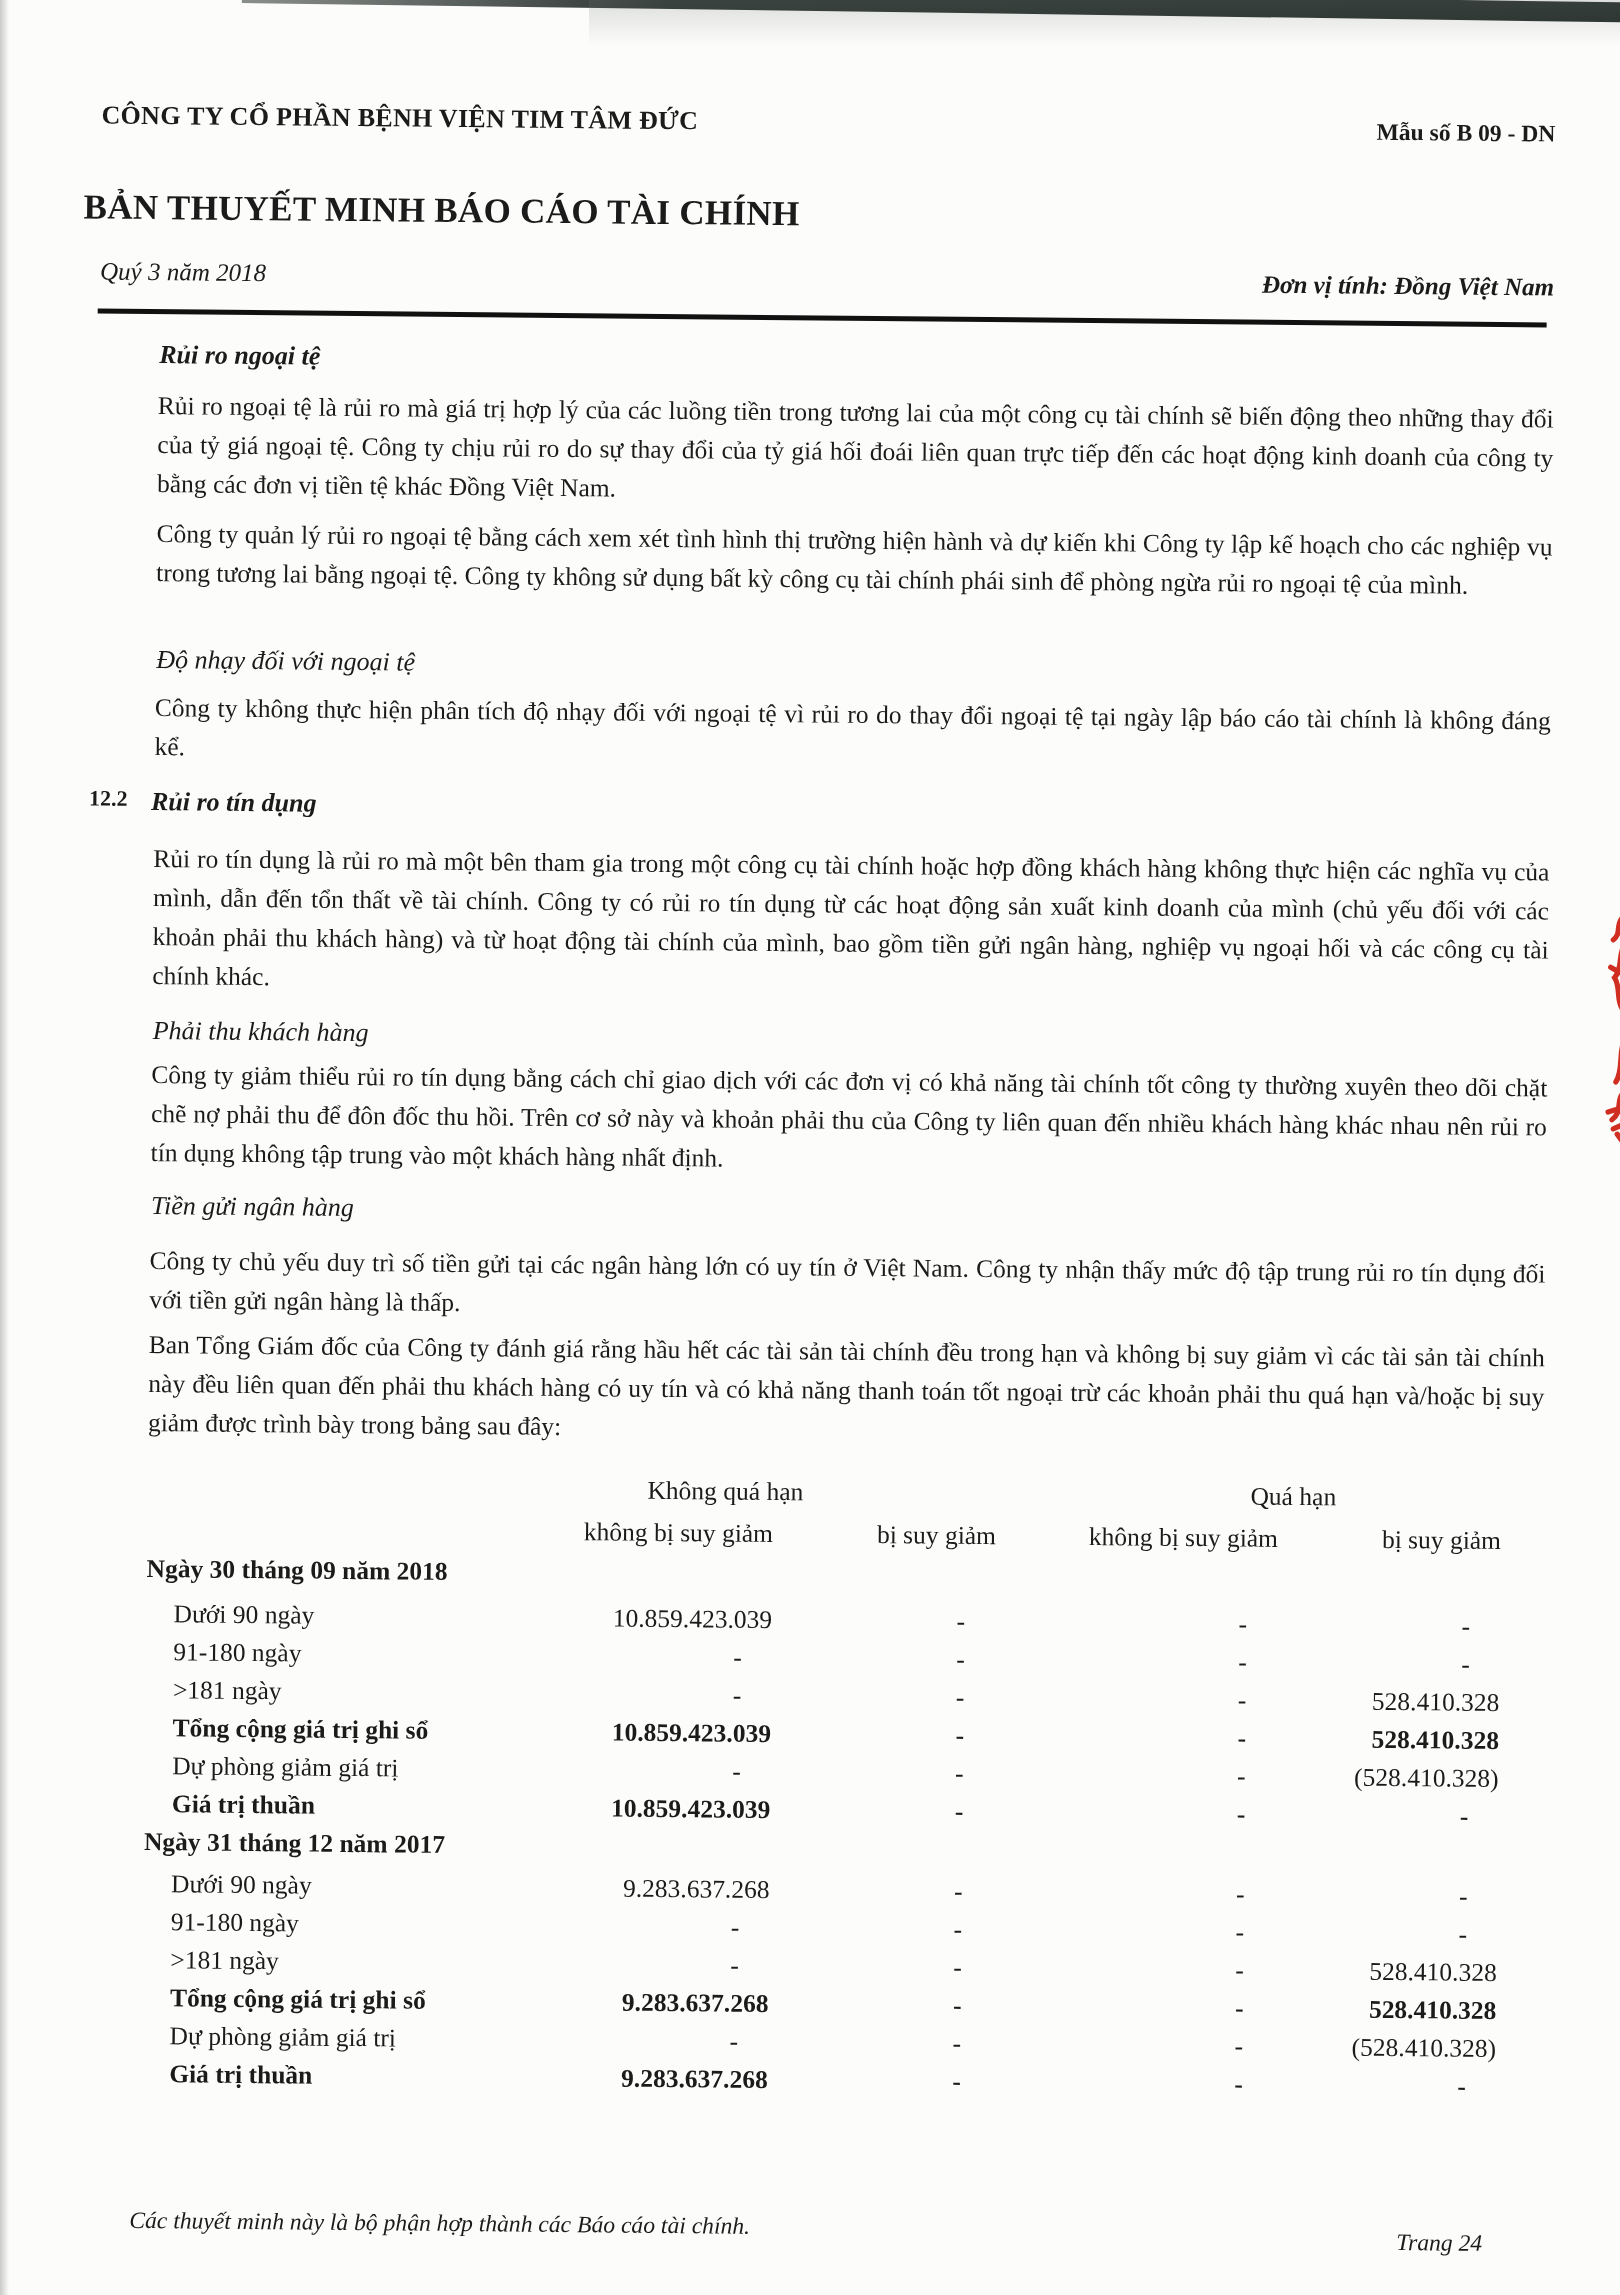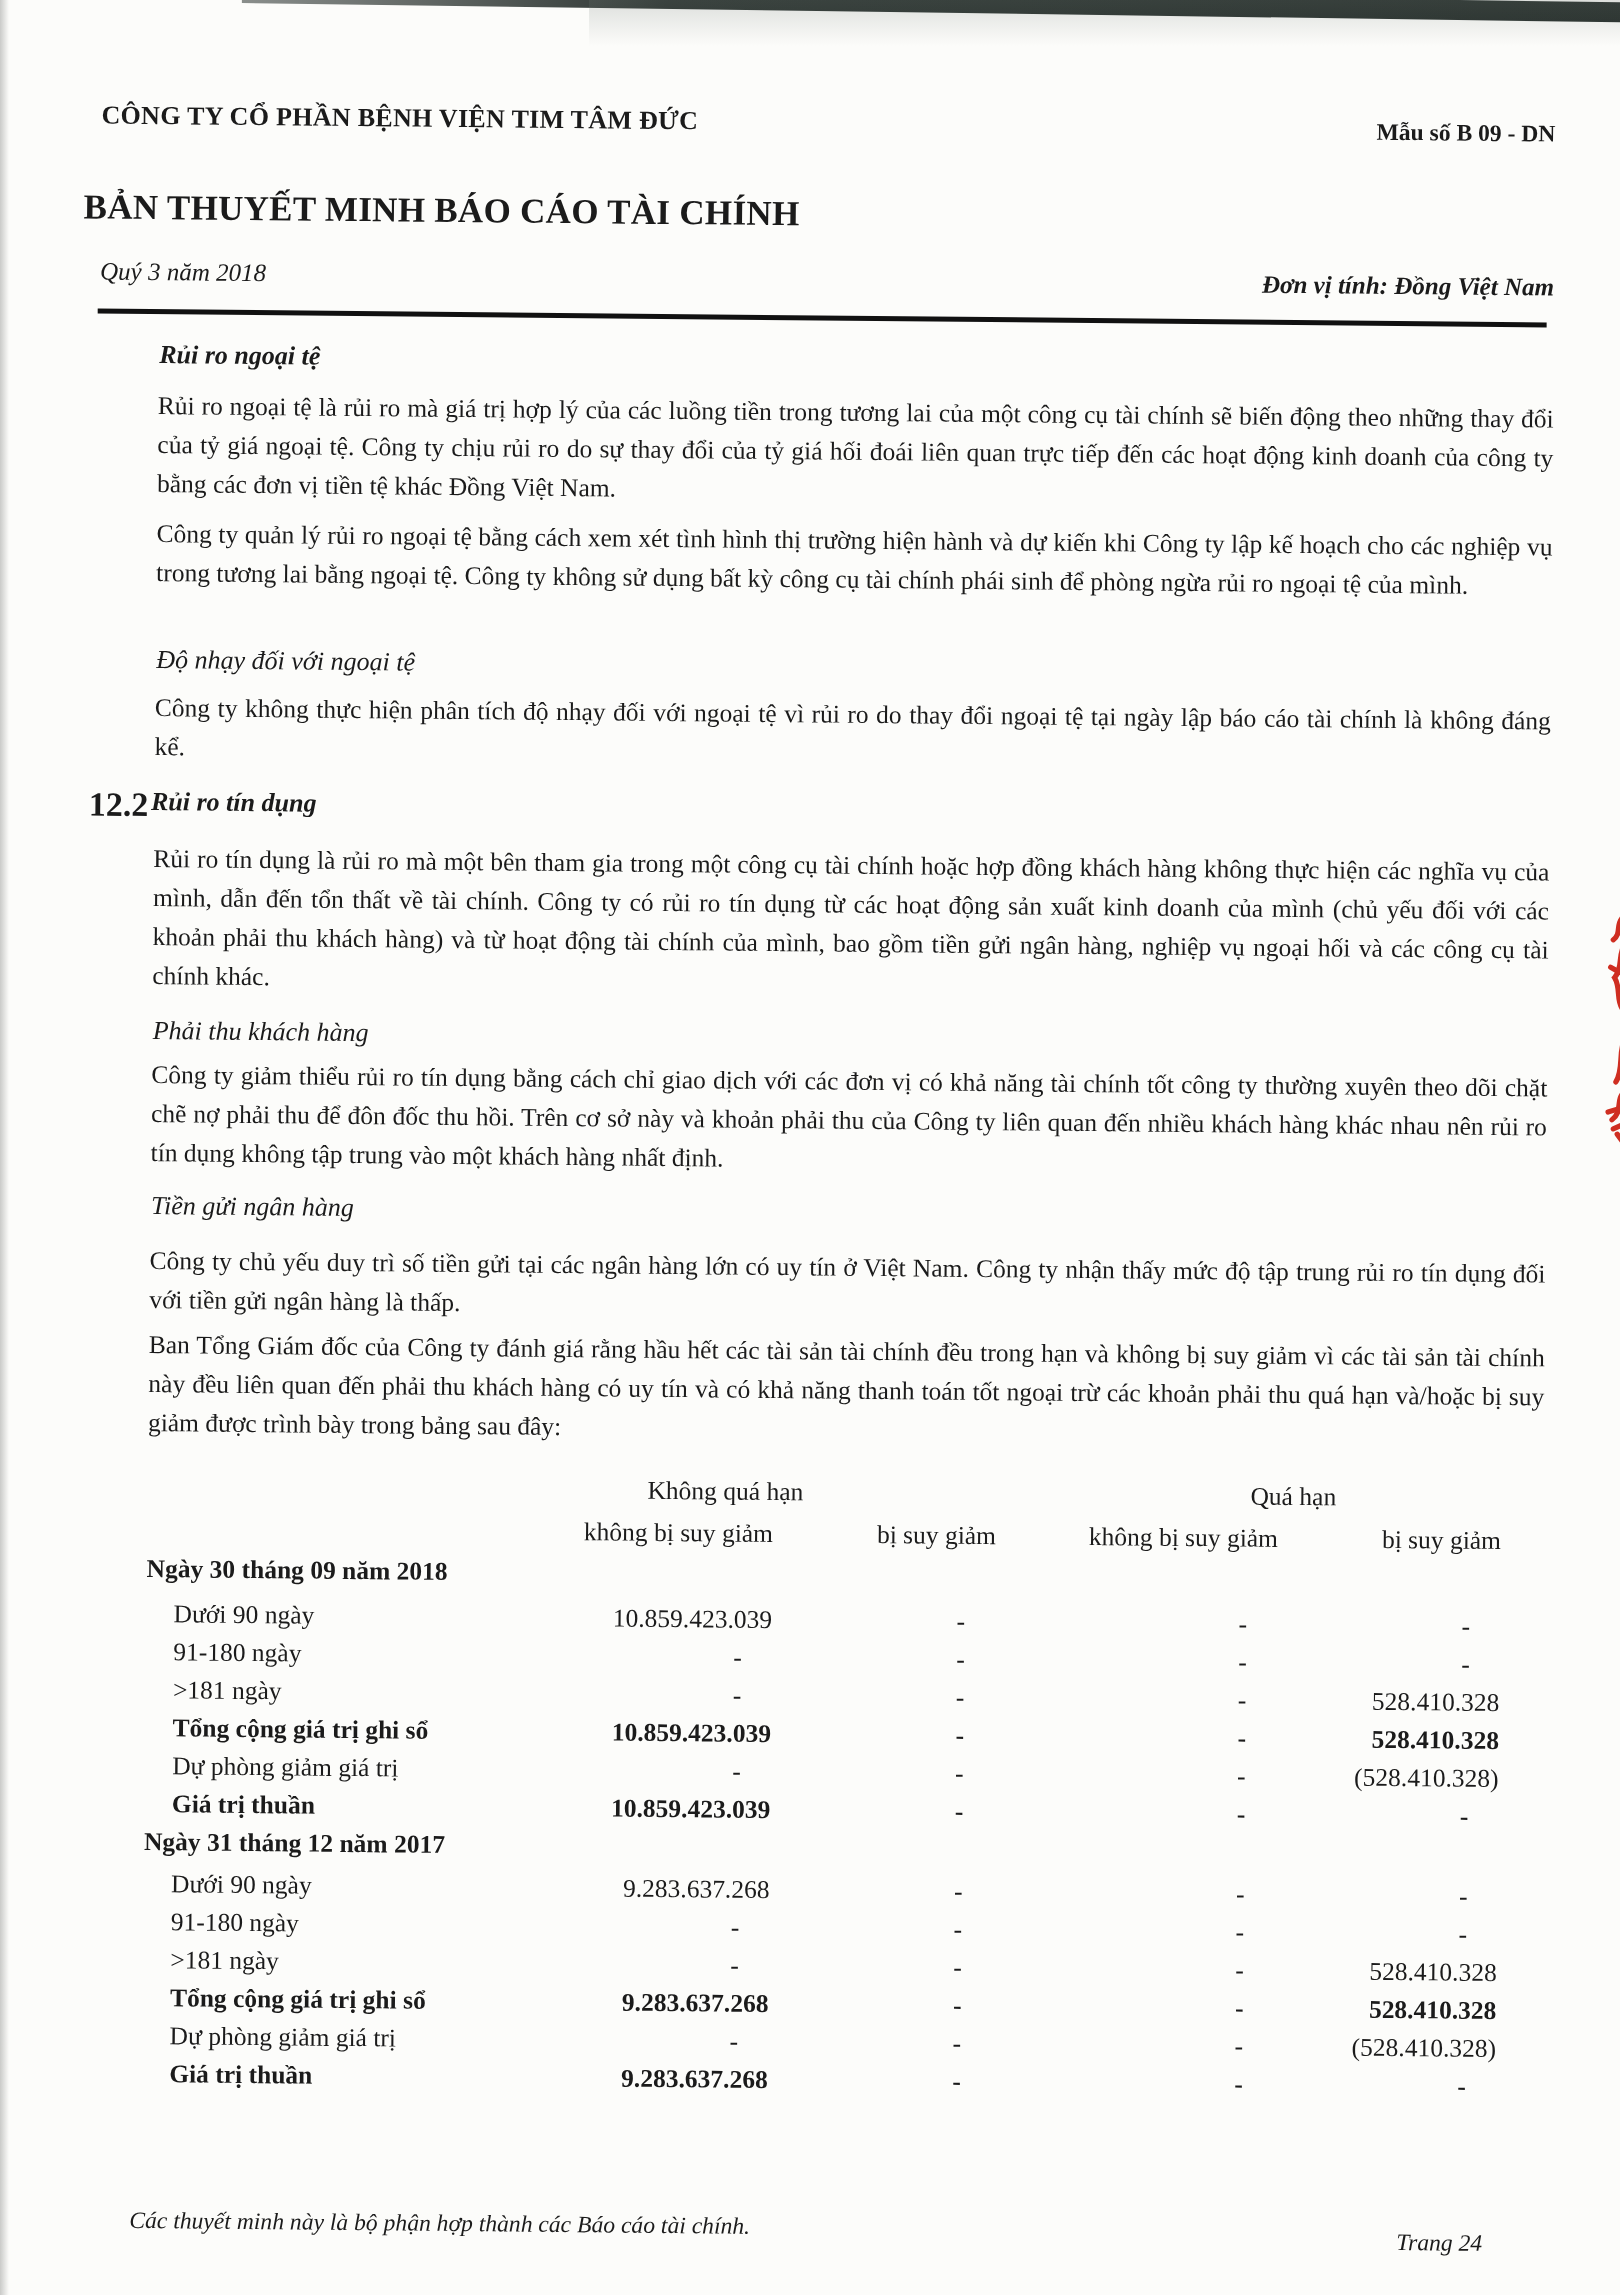--- a/index.html
+++ b/index.html
@@ -37,21 +37,21 @@
   .unit{left:1022px;top:259px;width:524px;font-size:25px;font-style:italic;font-weight:bold;text-align:right;}
   .rule{left:90px;top:308px;width:1449px;height:4.6px;background:#111;}
 
   .h-bi{font-size:26px;font-weight:bold;font-style:italic;line-height:1.25;}
   .h-i{font-size:26px;font-style:italic;line-height:1.25;}
   .para{
     width:1396px;left:151px;
     font-size:25.5px;line-height:39px;
     text-align:justify;text-justify:inter-word;
   }
-  .secnum{left:86px;top:785px;font-size:34px;font-weight:bold;}
+  .secnum{left:86px;top:785px;font-size:22px;font-weight:bold;}
 
   
   .tbl{position:absolute;left:151px;top:0;width:1352px;font-size:25.5px;}
   .trow{position:absolute;left:0;display:grid;grid-template-columns:308px 318px 223px 282px 223px;width:1352px;line-height:34px;}
   .trow .lab{padding-left:27.5px;white-space:nowrap;}
   .trow .v{text-align:right;white-space:nowrap;}
   .trow .dsh{padding-right:30px;}
   .tdate{position:absolute;left:0;font-weight:bold;white-space:nowrap;line-height:34px;}
   .tgroups{position:absolute;left:0;width:1352px;line-height:34px;}
   .tg1{position:absolute;left:308px;width:540px;text-align:center;}

